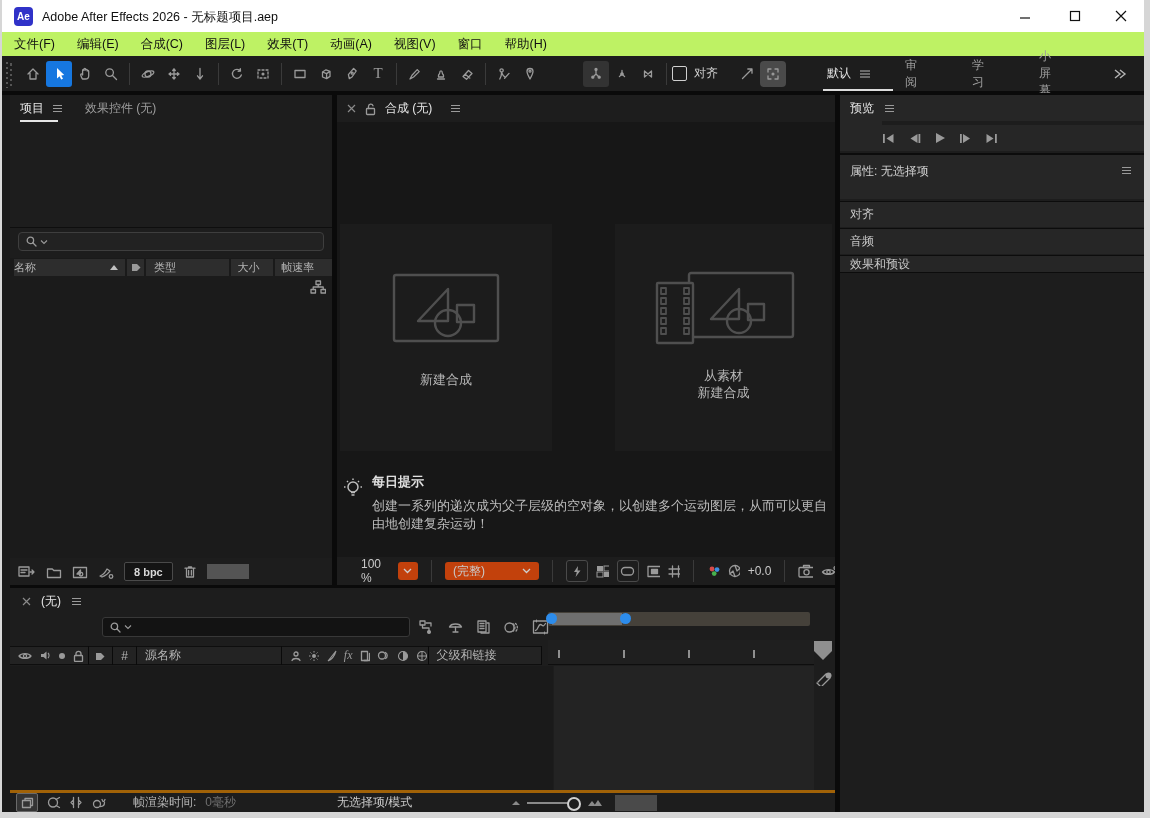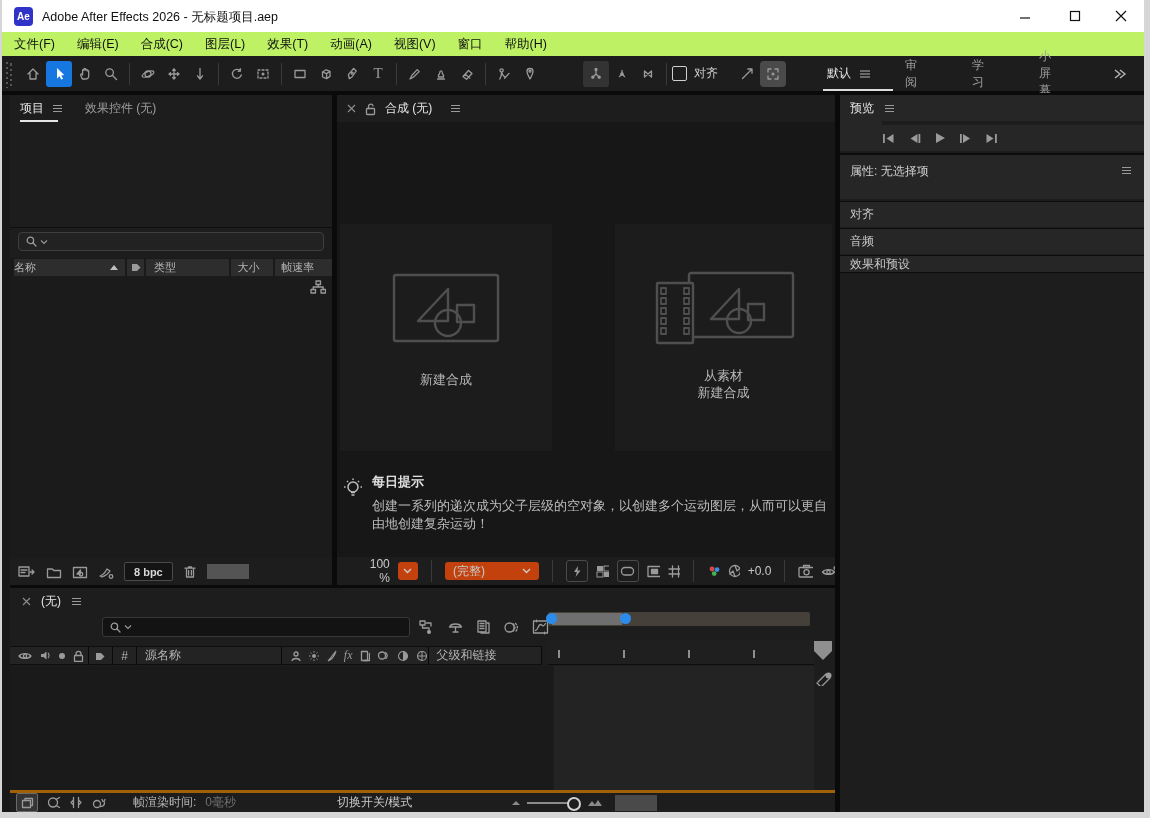--- a/index.html
+++ b/index.html
@@ -368,21 +368,21 @@
         <circle cx="11" cy="10" r="5"></circle>
           <path d="M9 15.5 H13 M9.5 18 H12.5"></path>
         <path d="M11 1.5 V3 M3.5 10 H2 M20 10 H18.5 M5 4 L6 5 M17 4 L16 5"></path>
       </svg>
       <div style="margin-left:32px;">
         <div style="color:#e0e0e0;font-weight:bold;font-size:13px;">每日提示</div>
         <div style="color:#bdbdbd;font-size:13px;line-height:18px;margin-top:6px;width:460px;">创建一系列的递次成为父子层级的空对象，以创建多个运动图层，从而可以更自由地创建复杂运动！</div>
       </div>
     </div>
 
-    <div class="abs r" style="left:0;top:462px;width:498px;height:28px;background:#1d1d1d;padding-left:24px;gap:8px;text-align:right;">
+    <div class="abs r" style="left:0;top:462px;width:498px;height:28px;background:#1d1d1d;padding-left:24px;gap:8px;">
       <span style="color:#c9c9c9;">100 %</span>
       <div class="ddl" style="width:24px;justify-content:center;">
         <svg width="9" height="6">
             <path d="M1 1 L4.5 4.5 L8 1" stroke="#cfcfcf" stroke-width="1.3" fill="none"></path>
           </svg>
       </div>
       <div class="sep"></div>
       <div class="ddl" style="width:92px;justify-content:space-between;padding:0 8px;">
         <span>(完整)</span>
         <svg width="9" height="6">
@@ -641,21 +641,21 @@
         </svg>
       <svg class="ic" width="12" height="13">
           <path d="M3.5 1.5 V11.5 M8.5 1.5 V11.5 M3.5 4 L1 6.5 L3.5 9 M8.5 4 L11 6.5 L8.5 9"></path>
         </svg>
       <svg class="ic" width="15" height="12">
           <circle cx="6" cy="7" r="3.5"></circle>
           <path d="M9.5 9.5 C12 9.5 13.5 8 13.5 5.5 M11 2.5 L12 4.5 M14 2.5 L13 4.5"></path>
         </svg>
       <span style="margin-left:18px;color:#b5b5b5;">帧渲染时间:</span>
       <span style="color:#6f6f6f;">0毫秒</span>
-      <span style="margin-left:92px;color:#c9c9c9;">切换开关/模式</span>
+      <span style="margin-left:92px;color:#c9c9c9;">无选择项/模式</span>
 
       <div class="r" style="margin-left:90px;gap:6px;">
         <svg width="10" height="7">
             <polygon points="1,6 5,2 9,6" fill="#8a8a8a"></polygon>
           </svg>
         <div style="width:46px;height:2px;background:#8a8a8a;position:relative;">
           <div style="position:absolute;left:40px;top:-5px;width:10px;height:10px;border:2px solid #d0d0d0;border-radius:50%;background:#1d1d1d;"></div>
         </div>
         <svg width="16" height="9" style="margin-left:8px;">
             <polygon points="1,8 5,3 9,8" fill="#8a8a8a"></polygon>

